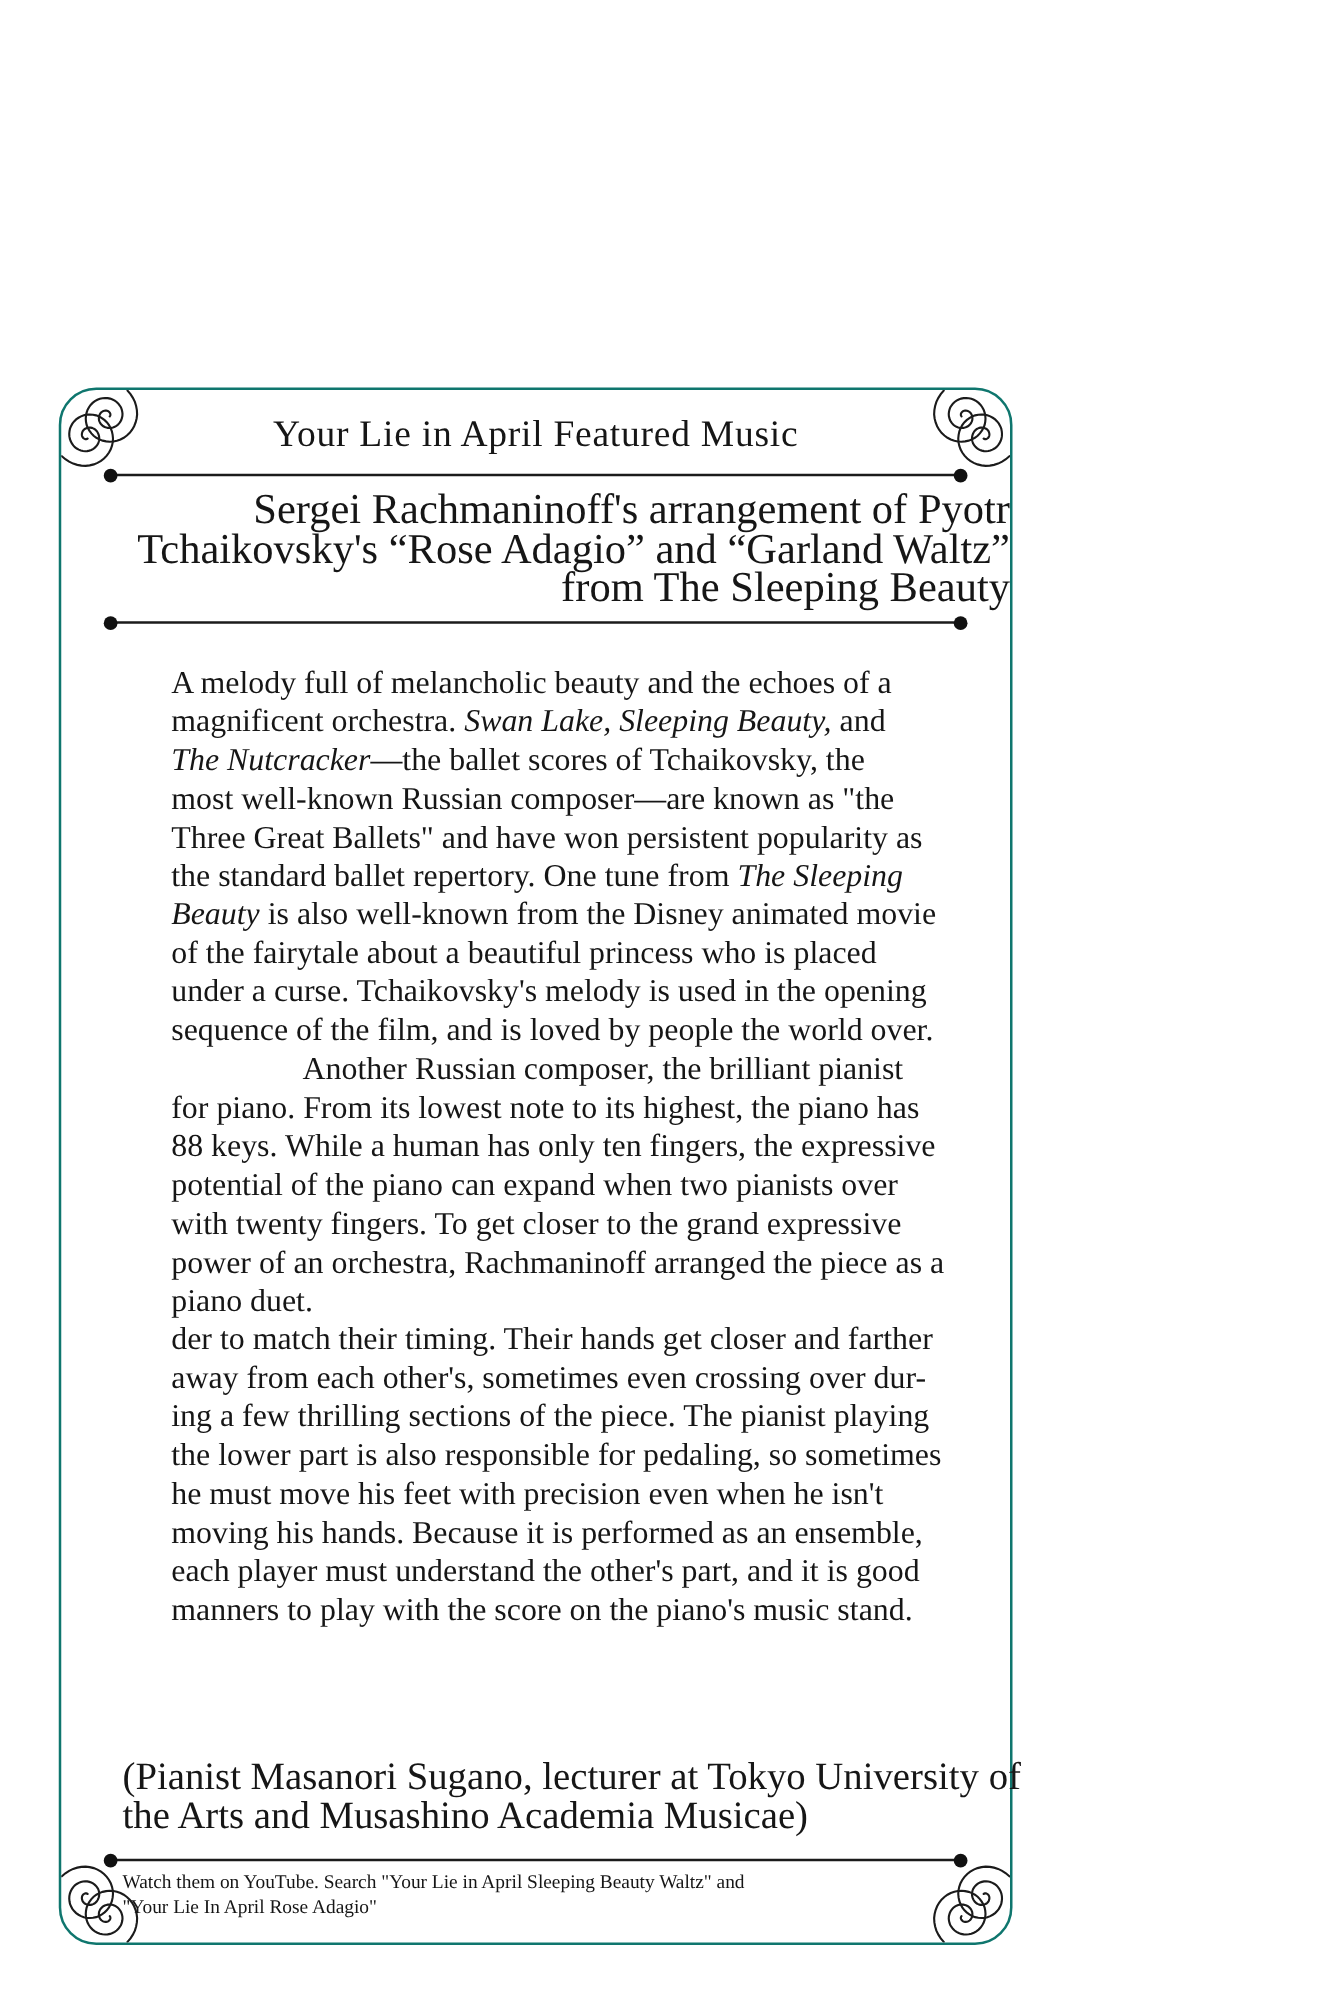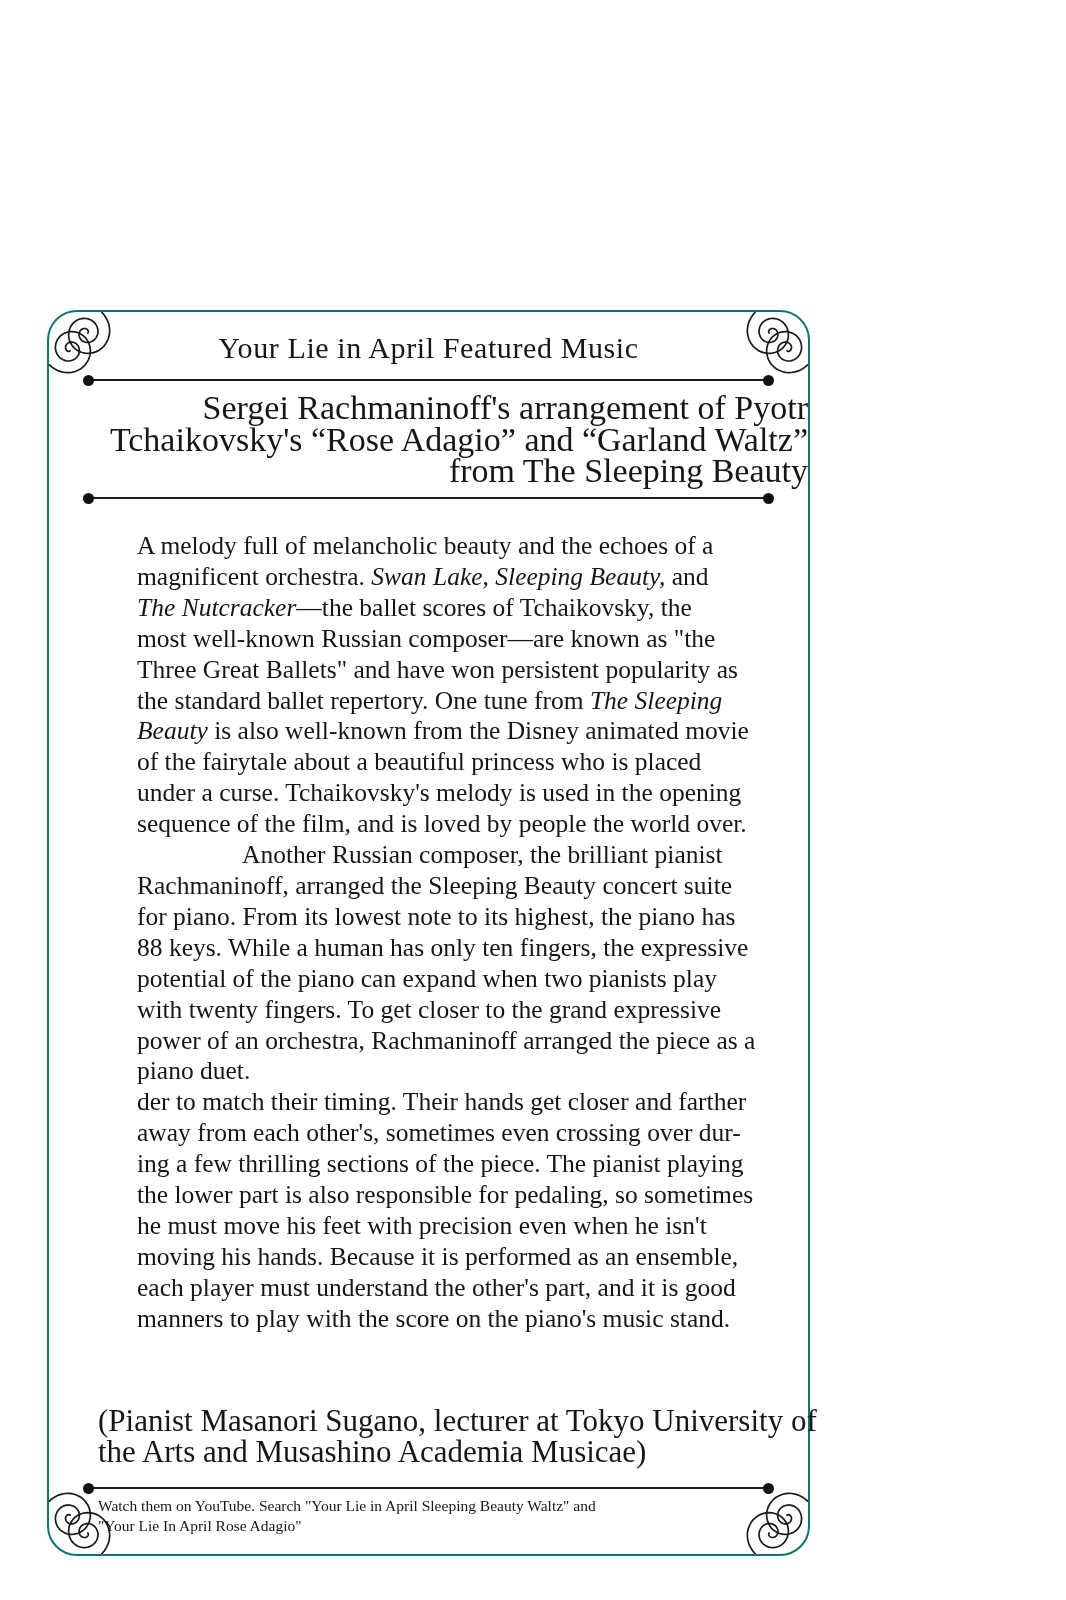--- a/index.html
+++ b/index.html
@@ -113,24 +113,23 @@
       <div class="bline"><span>magnificent orchestra. </span><i>Swan Lake, Sleeping Beauty,</i><span> and</span></div>
       <div class="bline"><i>The Nutcracker</i><span>—the ballet scores of Tchaikovsky, the</span></div>
       <div class="bline"><span>most well-known Russian composer—are known as "the</span></div>
       <div class="bline"><span>Three Great Ballets" and have won persistent popularity as</span></div>
       <div class="bline"><span>the standard ballet repertory. One tune from </span><i>The Sleeping</i></div>
       <div class="bline"><i>Beauty</i><span> is also well-known from the Disney animated movie</span></div>
       <div class="bline"><span>of the fairytale about a beautiful princess who is placed</span></div>
       <div class="bline"><span>under a curse. Tchaikovsky's melody is used in the opening</span></div>
       <div class="bline"><span>sequence of the film, and is loved by people the world over.</span></div>
       <div class="bline indent"><span>Another Russian composer, the brilliant pianist</span></div>
-      <div class="bline"><span>Rachmaninoff, arranged the Sleeping Beauty concert suite</span></div>
       <div class="bline"><span>for piano. From its lowest note to its highest, the piano has</span></div>
       <div class="bline"><span>88 keys. While a human has only ten fingers, the expressive</span></div>
-      <div class="bline"><span>potential of the piano can expand when two pianists play</span></div>
+      <div class="bline"><span>potential of the piano can expand when two pianists over</span></div>
       <div class="bline"><span>with twenty fingers. To get closer to the grand expressive</span></div>
       <div class="bline"><span>power of an orchestra, Rachmaninoff arranged the piece as a</span></div>
       <div class="bline"><span>piano duet.</span></div>
       <div class="bline"><span>der to match their timing. Their hands get closer and farther</span></div>
       <div class="bline"><span>away from each other's, sometimes even crossing over dur-</span></div>
       <div class="bline"><span>ing a few thrilling sections of the piece. The pianist playing</span></div>
       <div class="bline"><span>the lower part is also responsible for pedaling, so sometimes</span></div>
       <div class="bline"><span>he must move his feet with precision even when he isn't</span></div>
       <div class="bline"><span>moving his hands. Because it is performed as an ensemble,</span></div>
       <div class="bline"><span>each player must understand the other's part, and it is good</span></div>

